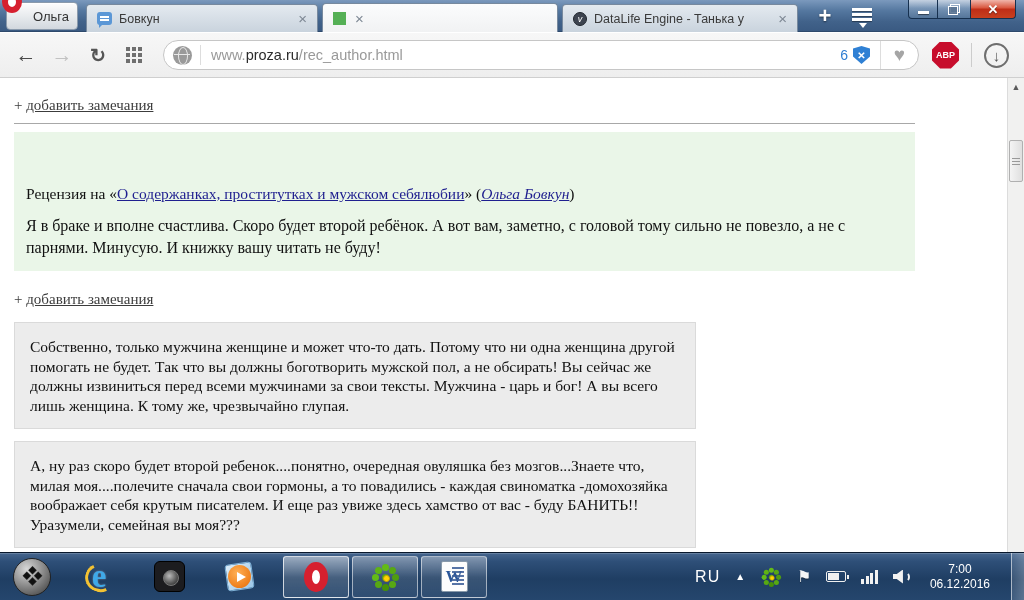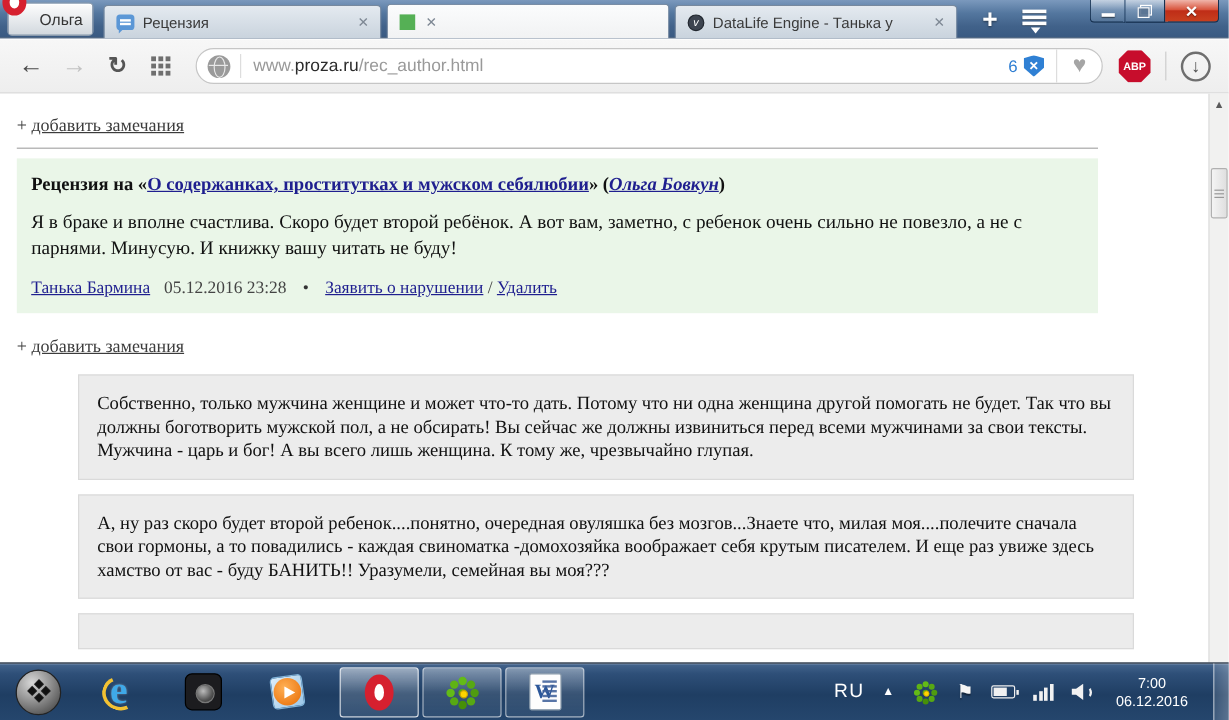--- a/index.html
+++ b/index.html
@@ -109,28 +109,28 @@
     color:#555; font-size:15px; font-weight:bold; display:flex; align-items:center; justify-content:center; }
   
   .page { position:absolute; top:78px; left:0; width:1024px; height:474px; background:#fff;
     font-family:"Liberation Serif", serif; color:#111; }
   .content { position:absolute; left:14px; top:0; width:901px; }
   a.plain { color:#3c3c3c; text-decoration:underline; }
   a.nav-link { color:#1f1f8f; text-decoration:underline; }
   .add-remark { font-size:15px; color:#3c3c3c; margin-top:19px; }
   .rule { border:none; border-top:1px solid #a8a8a8; margin-top:9px; }
   .review-box { background:#eaf6e8; margin-top:8px; padding:13px 12px 12px 12px; }
-  .review-title { font-size:15.5px; font-weight:bold; color:#111; }
+  .review-title { font-size:15.5px; font-weight:normal; color:#111;margin-top:40px; }
   .review-title a { color:#1f1f8f; }
   .review-body { font-size:16px; line-height:22px; margin-top:12px; }
   .meta-row { font-size:14.5px; margin-top:13px; color:#444; }
   .meta-row .date { margin-left:8px; }
   .meta-row .bullet { margin:0 10px; color:#333; }
   .meta-row .slash { color:#444; }
-  .comment-box { background:#ececec; border:1px solid #dadada; margin-left:51px; width:880px;
+  .comment-box { background:#ececec; border:1px solid #dadada; width:682px;
     padding:14px 15px 13px 15px; margin-top:12px; }
   .comment-body { font-size:15.5px; line-height:19.5px; }
   .comment-box .meta-row { margin-top:12px; }
   .add-remark-2 { font-size:15px; color:#3c3c3c; margin-top:20px; }
   
   .scrollbar { position:absolute; right:0; top:0; width:17px; height:474px; background:#f1f1f0; border-left:1px solid #dcdcdc; }
   .scroll-up { height:17px; display:flex; align-items:center; justify-content:center; color:#5a5a5a; font-size:9px; }
   .scroll-thumb { position:absolute; top:62px; left:1px; width:14px; height:42px;
     background:linear-gradient(90deg,#f4f4f4,#dfdfdf); border:1px solid #b0b0b0; border-radius:2px;
     display:flex; flex-direction:column; align-items:center; justify-content:center; gap:2px; }
@@ -199,21 +199,21 @@
 <body>
 
 <div class="tabbar">
   <div class="opera-logo"></div>
   <div class="menu-btn">
     <span>Ольга</span>
   </div>
 
   <div class="tab" style="left:86px; width:232px;">
     <span class="fav-chat"></span>
-    <span class="title">Рецензия</span>
+    <span class="title">Бовкун</span>
     <span class="close">×</span>
   </div>
   <div class="tab active" style="left:322px; width:236px;">
     <span class="fav-green"></span>
     <span class="close">×</span>
   </div>
   <div class="tab" style="left:562px; width:236px;">
     <span class="fav-dle">v</span>
     <span class="title">DataLife Engine - Танька у</span>
     <span class="close">×</span>
@@ -281,29 +281,21 @@
       <a class="plain">добавить замечания</a>
     </div>
     <hr class="rule">
 
     <div class="review-box">
       <div class="review-title">
         <span>Рецензия на</span>
         <span>«</span><a class="nav-link">О содержанках, проститутках и мужском себялюбии</a><span>»</span>
         <span>(</span><a class="nav-link" style="font-style:italic;">Ольга Бовкун</a><span>)</span>
       </div>
-      <div class="review-body">Я в браке и вполне счастлива. Скоро будет второй ребёнок. А вот вам, заметно, с ребенок очень сильно не повезло, а не с парнями. Минусую. И книжку вашу читать не буду!</div>
-      <div class="meta-row">
-        <a class="nav-link">Танька Бармина</a>
-        <span class="date">05.12.2016 23:28</span>
-        <span class="bullet">•</span>
-        <a class="nav-link">Заявить о нарушении</a>
-        <span class="slash">/</span>
-        <a class="nav-link">Удалить</a>
-      </div>
+      <div class="review-body">Я в браке и вполне счастлива. Скоро будет второй ребёнок. А вот вам, заметно, с головой тому сильно не повезло, а не с парнями. Минусую. И книжку вашу читать не буду!</div>
     </div>
 
     <div class="add-remark-2">
       <span>+</span>
       <a class="plain">добавить замечания</a>
     </div>
 
     <div class="comment-box" style="margin-top:14px;">
       <div class="comment-body">Собственно, только мужчина женщине и может что-то дать. Потому что ни одна женщина другой помогать не будет. Так что вы должны боготворить мужской пол, а не обсирать! Вы сейчас же должны извиниться перед всеми мужчинами за свои тексты. Мужчина - царь и бог! А вы всего лишь женщина. К тому же, чрезвычайно глупая.</div>
     </div>

